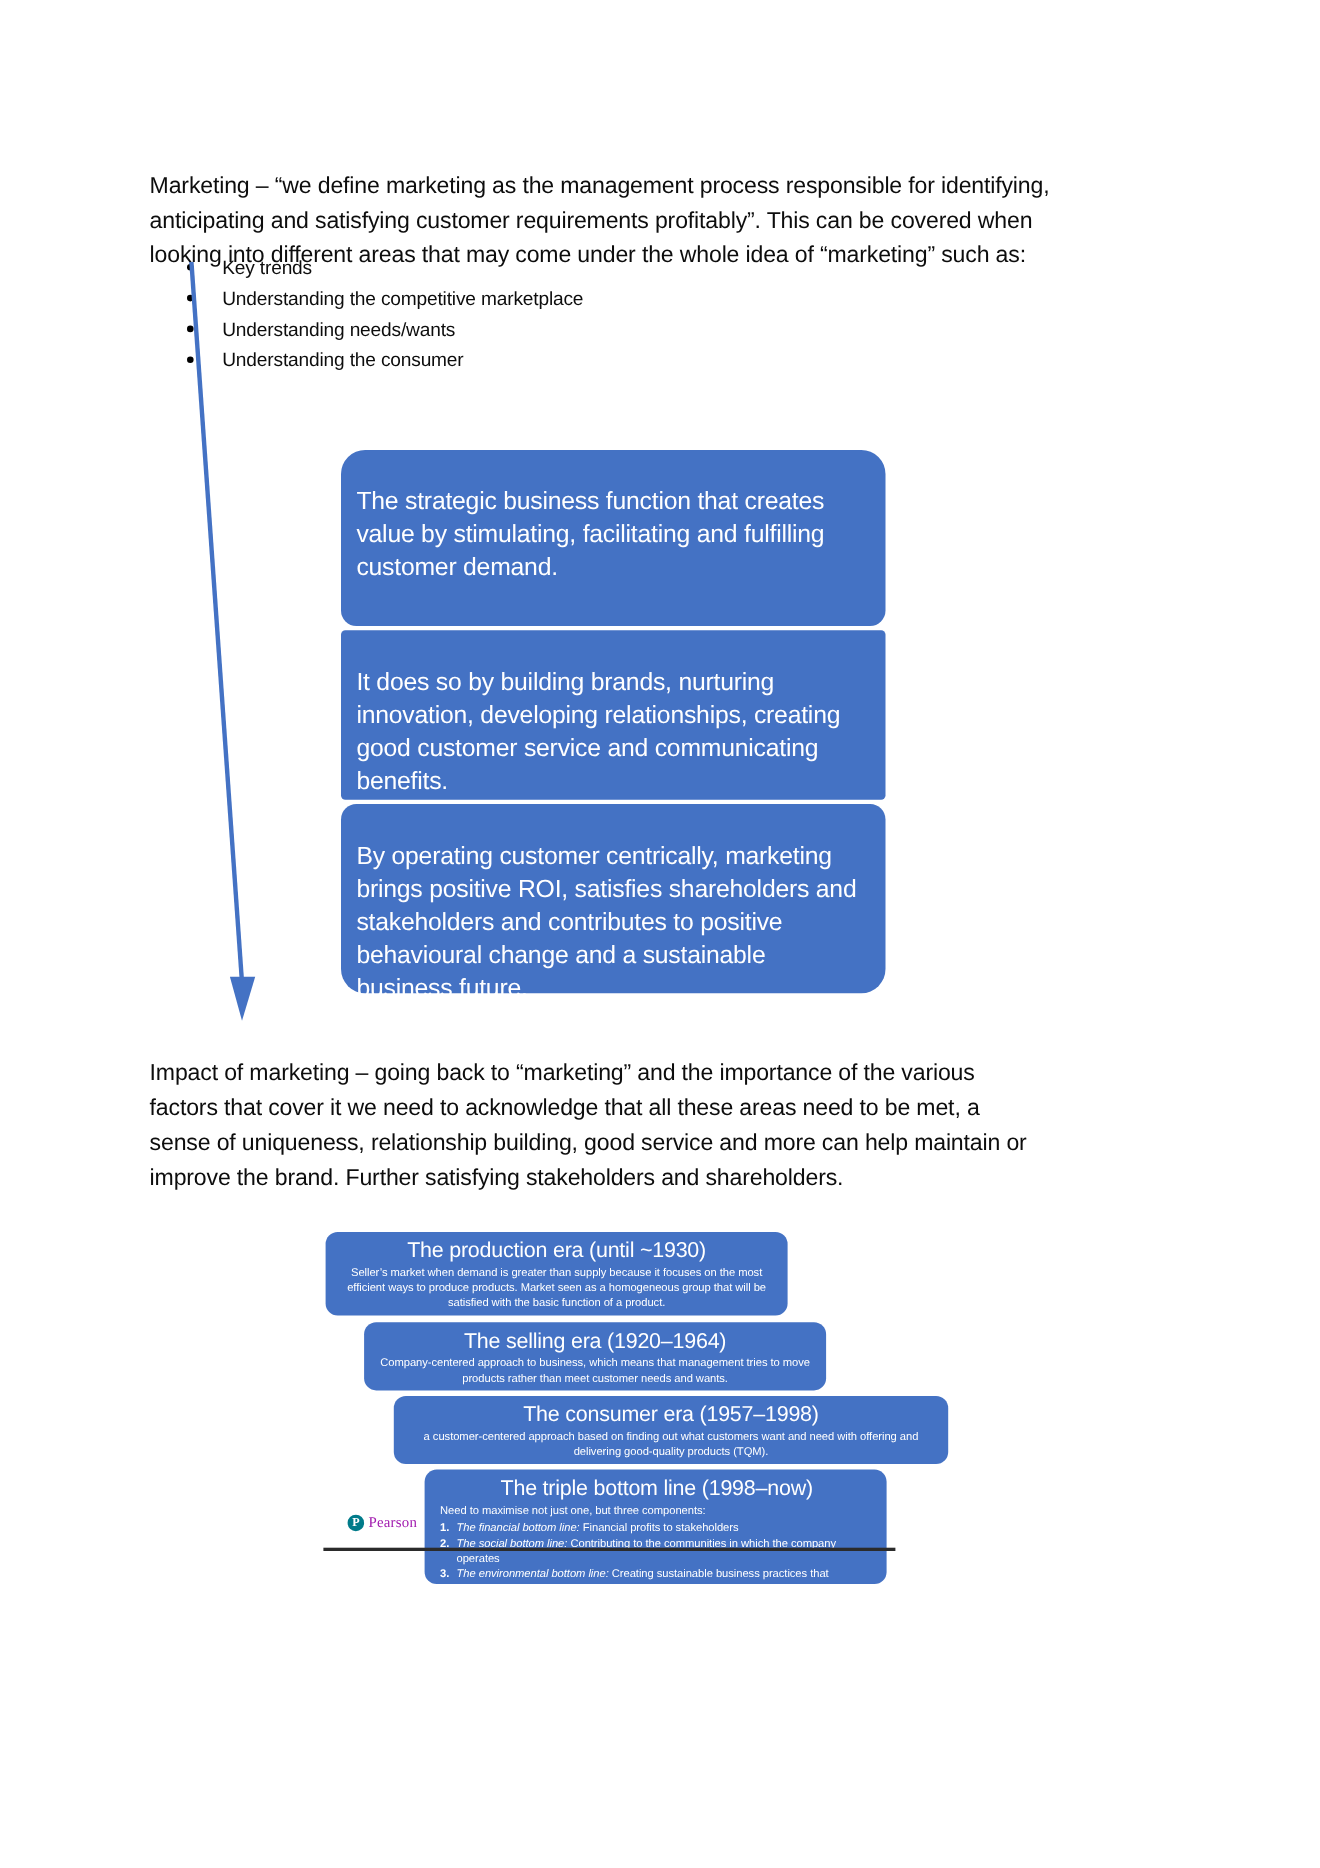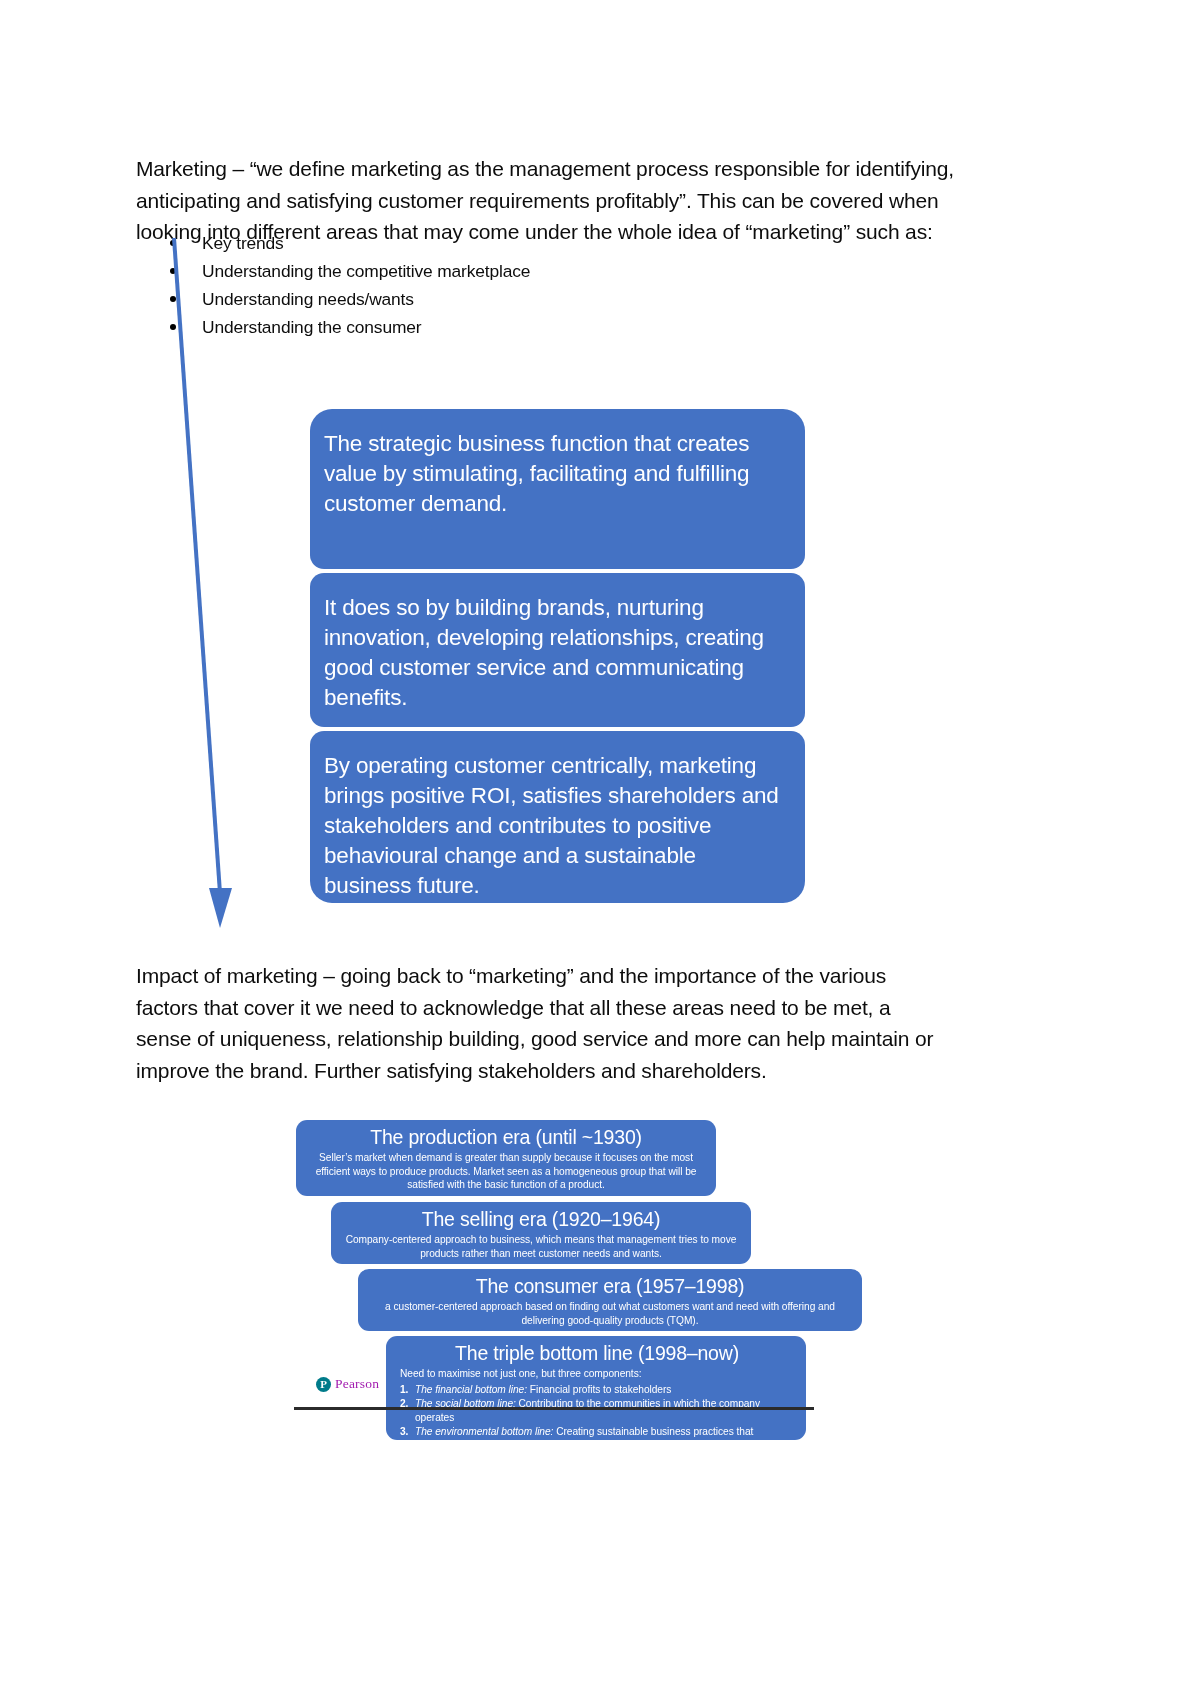--- a/index.html
+++ b/index.html
@@ -90,30 +90,30 @@
     top: 409px;
     width: 495px;
   }
   .blue-box {
     background: #4472c4;
     color: #ffffff;
     font-family: "Liberation Sans", sans-serif;
     font-size: 22.5px;
     line-height: 30px;
     letter-spacing: -0.2px;
-    padding: 20px 22px 22px 14px;
+    padding: 32px 22px 22px 14px;
     box-sizing: border-box;
   }
   #blue-box-1 {
     border-radius: 22px 22px 14px 14px;
     height: 160px;
     margin-bottom: 4px;
   }
   #blue-box-2 {
-    border-radius: 14px;
+    border-radius: 4px;
     height: 154px;
     margin-bottom: 4px;
   }
   #blue-box-3 {
     border-radius: 14px 14px 22px 22px;
     height: 172px;
   }
   .blue-box p {
     margin: 0;
   }

